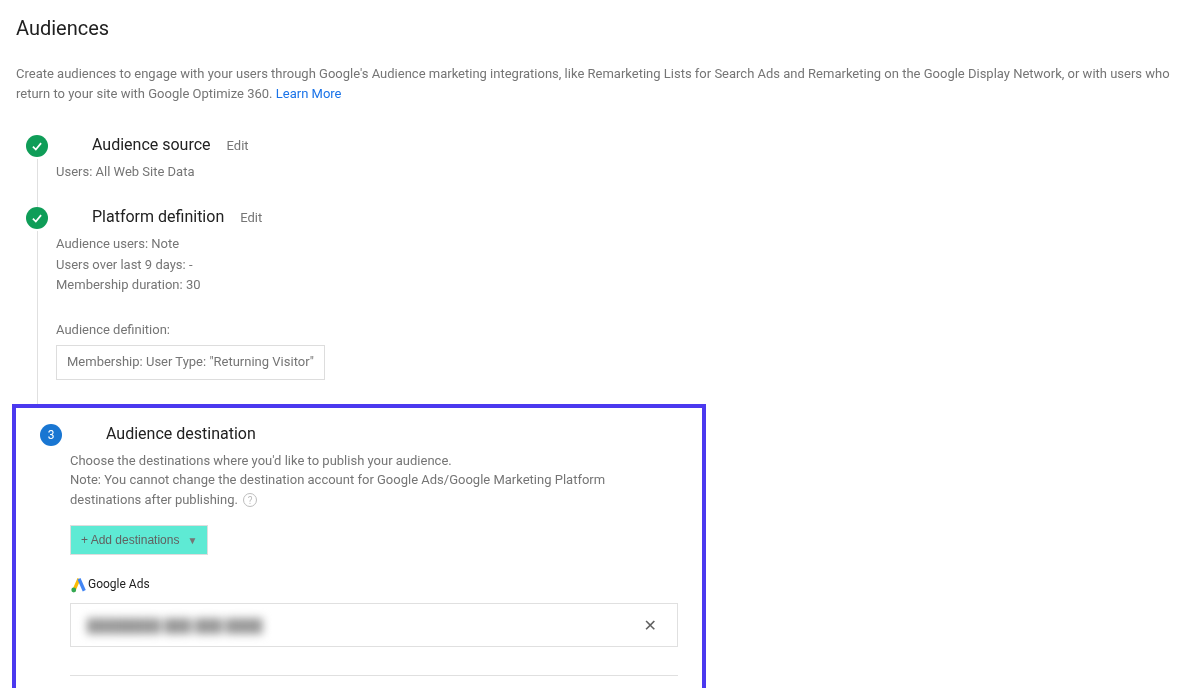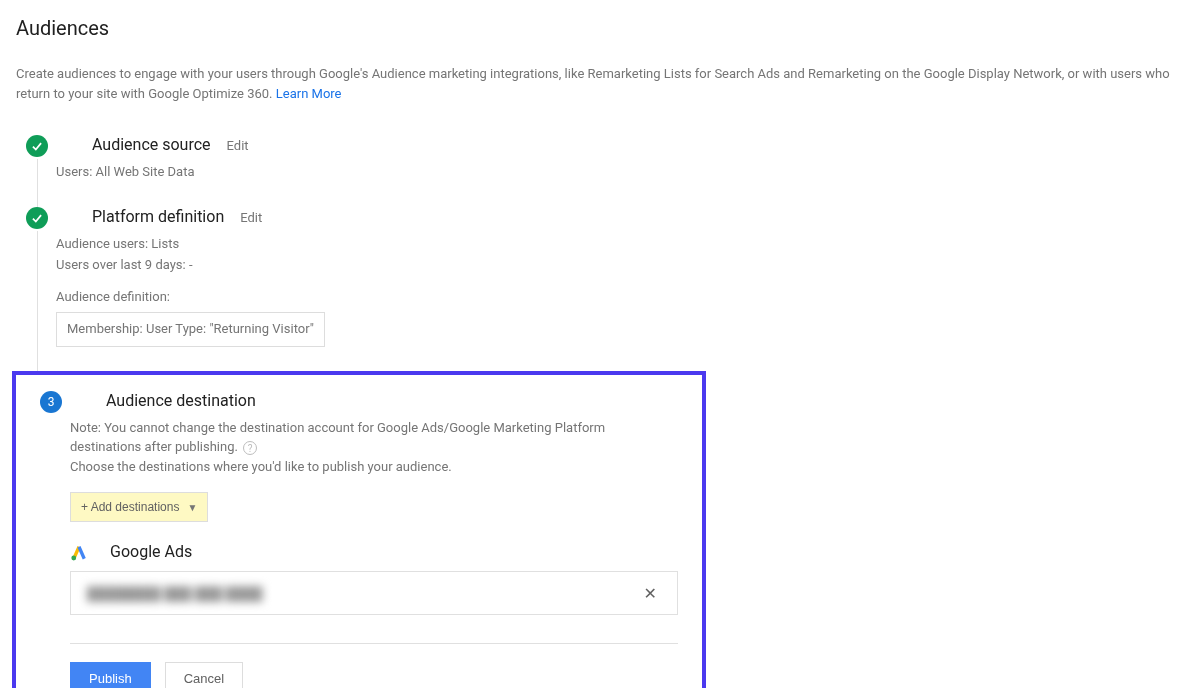--- a/index.html
+++ b/index.html
@@ -120,39 +120,39 @@
     font-size: 10px;
     color: #bdbdbd;
     vertical-align: middle;
     margin-left: 2px;
   }
   .add-dest-btn {
     display: inline-flex;
     align-items: center;
     gap: 8px;
     border: 1px solid #ddd;
-    background: #fef9c3;
+    background: #5eead4;
     padding: 7px 10px;
     font-size: 12px;
     color: #616161;
     cursor: pointer;
     font-weight: 500;
   }
   .add-dest-btn .caret {
     font-size: 10px;
     color: #757575;
   }
   .dest-item {
     margin-top: 20px;
   }
   .dest-label {
     display: flex;
     align-items: center;
-    gap: 22px;
-    font-size: 16px;
+    gap: 0;
+    font-size: 12px;
     color: #212121;
     margin-bottom: 10px;
   }
   .ads-icon {
     width: 18px;
     height: 18px;
   }
   .dest-row {
     border: 1px solid #e0e0e0;
     padding: 14px 16px;
@@ -244,43 +244,46 @@
         <svg class="check-icon" viewBox="0 0 24 24" fill="none" stroke="#fff" stroke-width="3">
             <polyline points="5,13 10,18 19,7"></polyline>
           </svg>
       </div>
       <div class="step-header">
         <div class="step-title">Platform definition</div>
         <span class="edit-link">Edit</span>
       </div>
       <div class="step-body">
         <div>
-          <span>Audience users: </span><span class="italic">Lists</span>
+          <span>Audience users: </span><span class="italic">Note</span>
         </div>
         <div>
           <span>Users over last 9 days: </span><span class="italic">-</span>
         </div>
-        <div style="margin-top:12px;">Audience definition:</div>
+        <div>
+          <span>Membership duration: </span><span class="italic">30</span>
+        </div>
+        <div style="margin-top:24px;">Audience definition:</div>
         <div class="definition-box">
           <span>Membership: </span><span class="italic">User Type: "Returning Visitor"</span>
         </div>
       </div>
     </div>
 
     <div class="highlight-box">
       <div class="step last">
         <div class="step-badge active">3</div>
         <div class="step-header">
           <div class="step-title">Audience destination</div>
         </div>
         <div class="dest-desc">
+          <div>Choose the destinations where you'd like to publish your audience.</div>
           <div>
             <span>Note: You cannot change the destination account for Google Ads/Google Marketing Platform destinations after publishing. </span><span class="help-icon">?</span>
           </div>
-          <div>Choose the destinations where you'd like to publish your audience.</div>
         </div>
 
         <button class="add-dest-btn">
           <span>+ Add destinations</span>
           <span class="caret">▼</span>
         </button>
 
         <div class="dest-item">
           <div class="dest-label">
             <span class="ads-icon">

